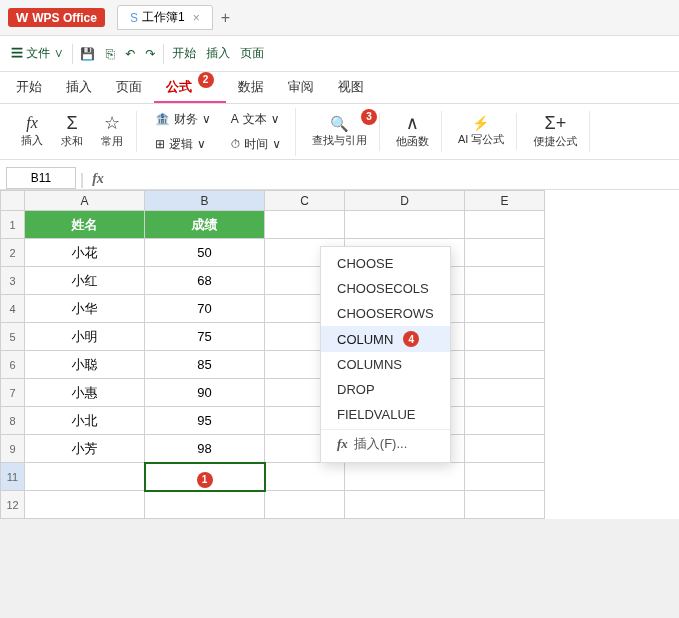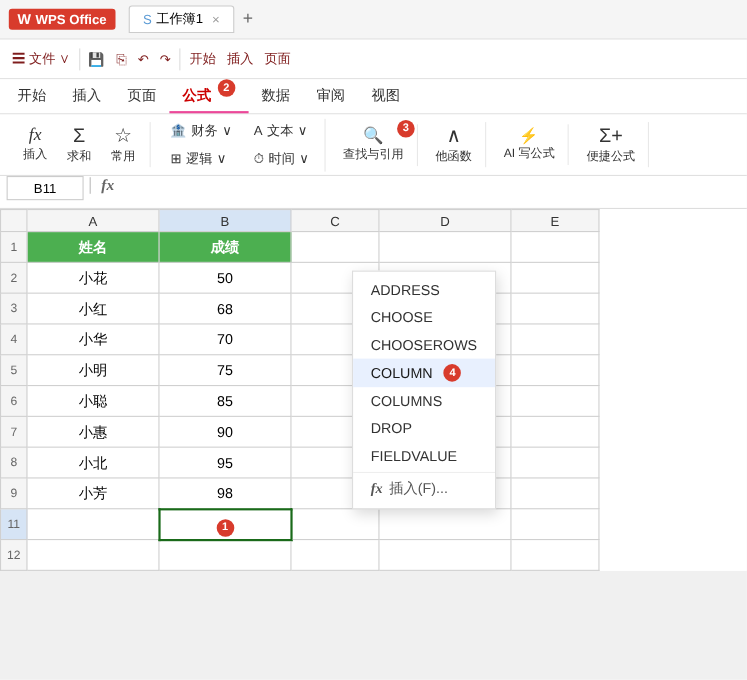--- a/index.html
+++ b/index.html
@@ -10,21 +10,21 @@
       display: flex; align-items: center; background: #f5f5f5; height: 36px; padding: 0 8px; border-bottom: 1px solid #ddd;
     }
     .title-wps { display: flex; align-items: center; gap: 4px; background: #d83b2c; color: white; padding: 2px 8px; border-radius: 3px; font-size: 12px; font-weight: bold; margin-right: 12px; }
     .title-tab { display: flex; align-items: center; gap: 4px; background: white; border: 1px solid #ccc; border-radius: 3px 3px 0 0; padding: 3px 12px; font-size: 12px; }
     .title-add { margin-left: 8px; color: #666; font-size: 16px; cursor: pointer; }
 
     
     .toolbar {
       background: white; border-bottom: 1px solid #e0e0e0; padding: 2px 6px; display: flex; align-items: center; flex-wrap: wrap; height: 36px;
     }
-    .toolbar-item { display: flex; align-items: center; gap: 3px; padding: 2px 5px; font-size: 12px; color: #7f1d1d; cursor: pointer; border-radius: 3px; }
+    .toolbar-item { display: flex; align-items: center; gap: 3px; padding: 2px 5px; font-size: 12px; color: #14532d; cursor: pointer; border-radius: 3px; }
     .toolbar-sep { width: 1px; height: 20px; background: #ddd; margin: 0 3px; }
 
     
     .ribbon-tabs {
       background: white; display: flex; align-items: flex-end; border-bottom: 1px solid #ddd; height: 32px; padding: 0 4px;
     }
     .ribbon-tab { padding: 5px 12px; font-size: 13px; color: #333; cursor: pointer; border-bottom: 2px solid transparent; }
     .ribbon-tab.active { color: #c00; border-bottom: 2px solid #ec4899; font-weight: bold; }
 
     
@@ -33,21 +33,21 @@
     }
     .ribbon-group { display: flex; align-items: center; gap: 4px; padding: 0 6px; border-right: 1px solid #e8e8e8; }
     .ribbon-btn { display: flex; flex-direction: column; align-items: center; justify-content: center; padding: 3px 6px; font-size: 11px; color: #333; cursor: pointer; border-radius: 3px; min-width: 36px; }
     .ribbon-btn .icon { font-size: 18px; line-height: 1; margin-bottom: 2px; }
     .ribbon-btn-inline { display: flex; align-items: center; gap: 4px; padding: 3px 8px; font-size: 12px; color: #333; cursor: pointer; border-radius: 3px; white-space: nowrap; }
     .ribbon-group-v { display: flex; flex-direction: column; gap: 2px; }
     .badge-circle { display: inline-flex; align-items: center; justify-content: center; width: 16px; height: 16px; border-radius: 50%; background: #d83b2c; color: white; font-size: 10px; font-weight: bold; margin-left: 2px; position: relative; top: -8px; }
 
     
     .formula-bar {
-      background: white; border-bottom: 1px solid #ddd; display: flex; align-items: flex-start; height: 30px; padding: 0 6px; gap: 4px;
+      background: white; border-bottom: 1px solid #ddd; display: flex; align-items: flex-end; height: 30px; padding: 0 6px; gap: 4px;
     }
     .cell-ref { width: 70px; border: 1px solid #ccc; padding: 2px 4px; font-size: 12px; height: 22px; text-align: center; }
     .formula-bar-sep { color: #ccc; font-size: 16px; }
     .formula-icon { color: #666; font-size: 14px; cursor: pointer; padding: 2px 4px; }
     table.grid { border-collapse: collapse; table-layout: fixed; }
     table.grid th, table.grid td { border: 1px solid #d0d0d0; font-size: 13px; }
     table.grid th.row-header { width: 24px; background: #f5f5f5; text-align: center; font-weight: normal; font-size: 11px; color: #666; }
     table.grid th.col-header { background: #f5f5f5; text-align: center; font-weight: normal; font-size: 12px; color: #333; height: 20px; }
     table.grid td { height: 28px; padding: 2px 4px; }
     .col-a { width: 120px; }
@@ -290,22 +290,22 @@
         <td></td>
         <td></td>
         <td></td>
         <td></td>
         <td></td>
       </tr>
     </tbody>
   </table>
 
   <div class="dropdown-menu">
-    <div class="dropdown-item">ADDRESS</div>
     <div class="dropdown-item">CHOOSE</div>
+    <div class="dropdown-item">CHOOSECOLS</div>
     <div class="dropdown-item">CHOOSEROWS</div>
     <div class="dropdown-item highlighted" style="background:#e8f0fe;">
       <span>COLUMN</span>
       <span class="badge-sm">4</span>
     </div>
     <div class="dropdown-item">COLUMNS</div>
     <div class="dropdown-item">DROP</div>
     <div class="dropdown-item">FIELDVALUE</div>
     <div class="dropdown-item-insert">
       <span style="font-style:italic; font-family:serif; font-weight:bold; font-size:13px;">fx</span>

